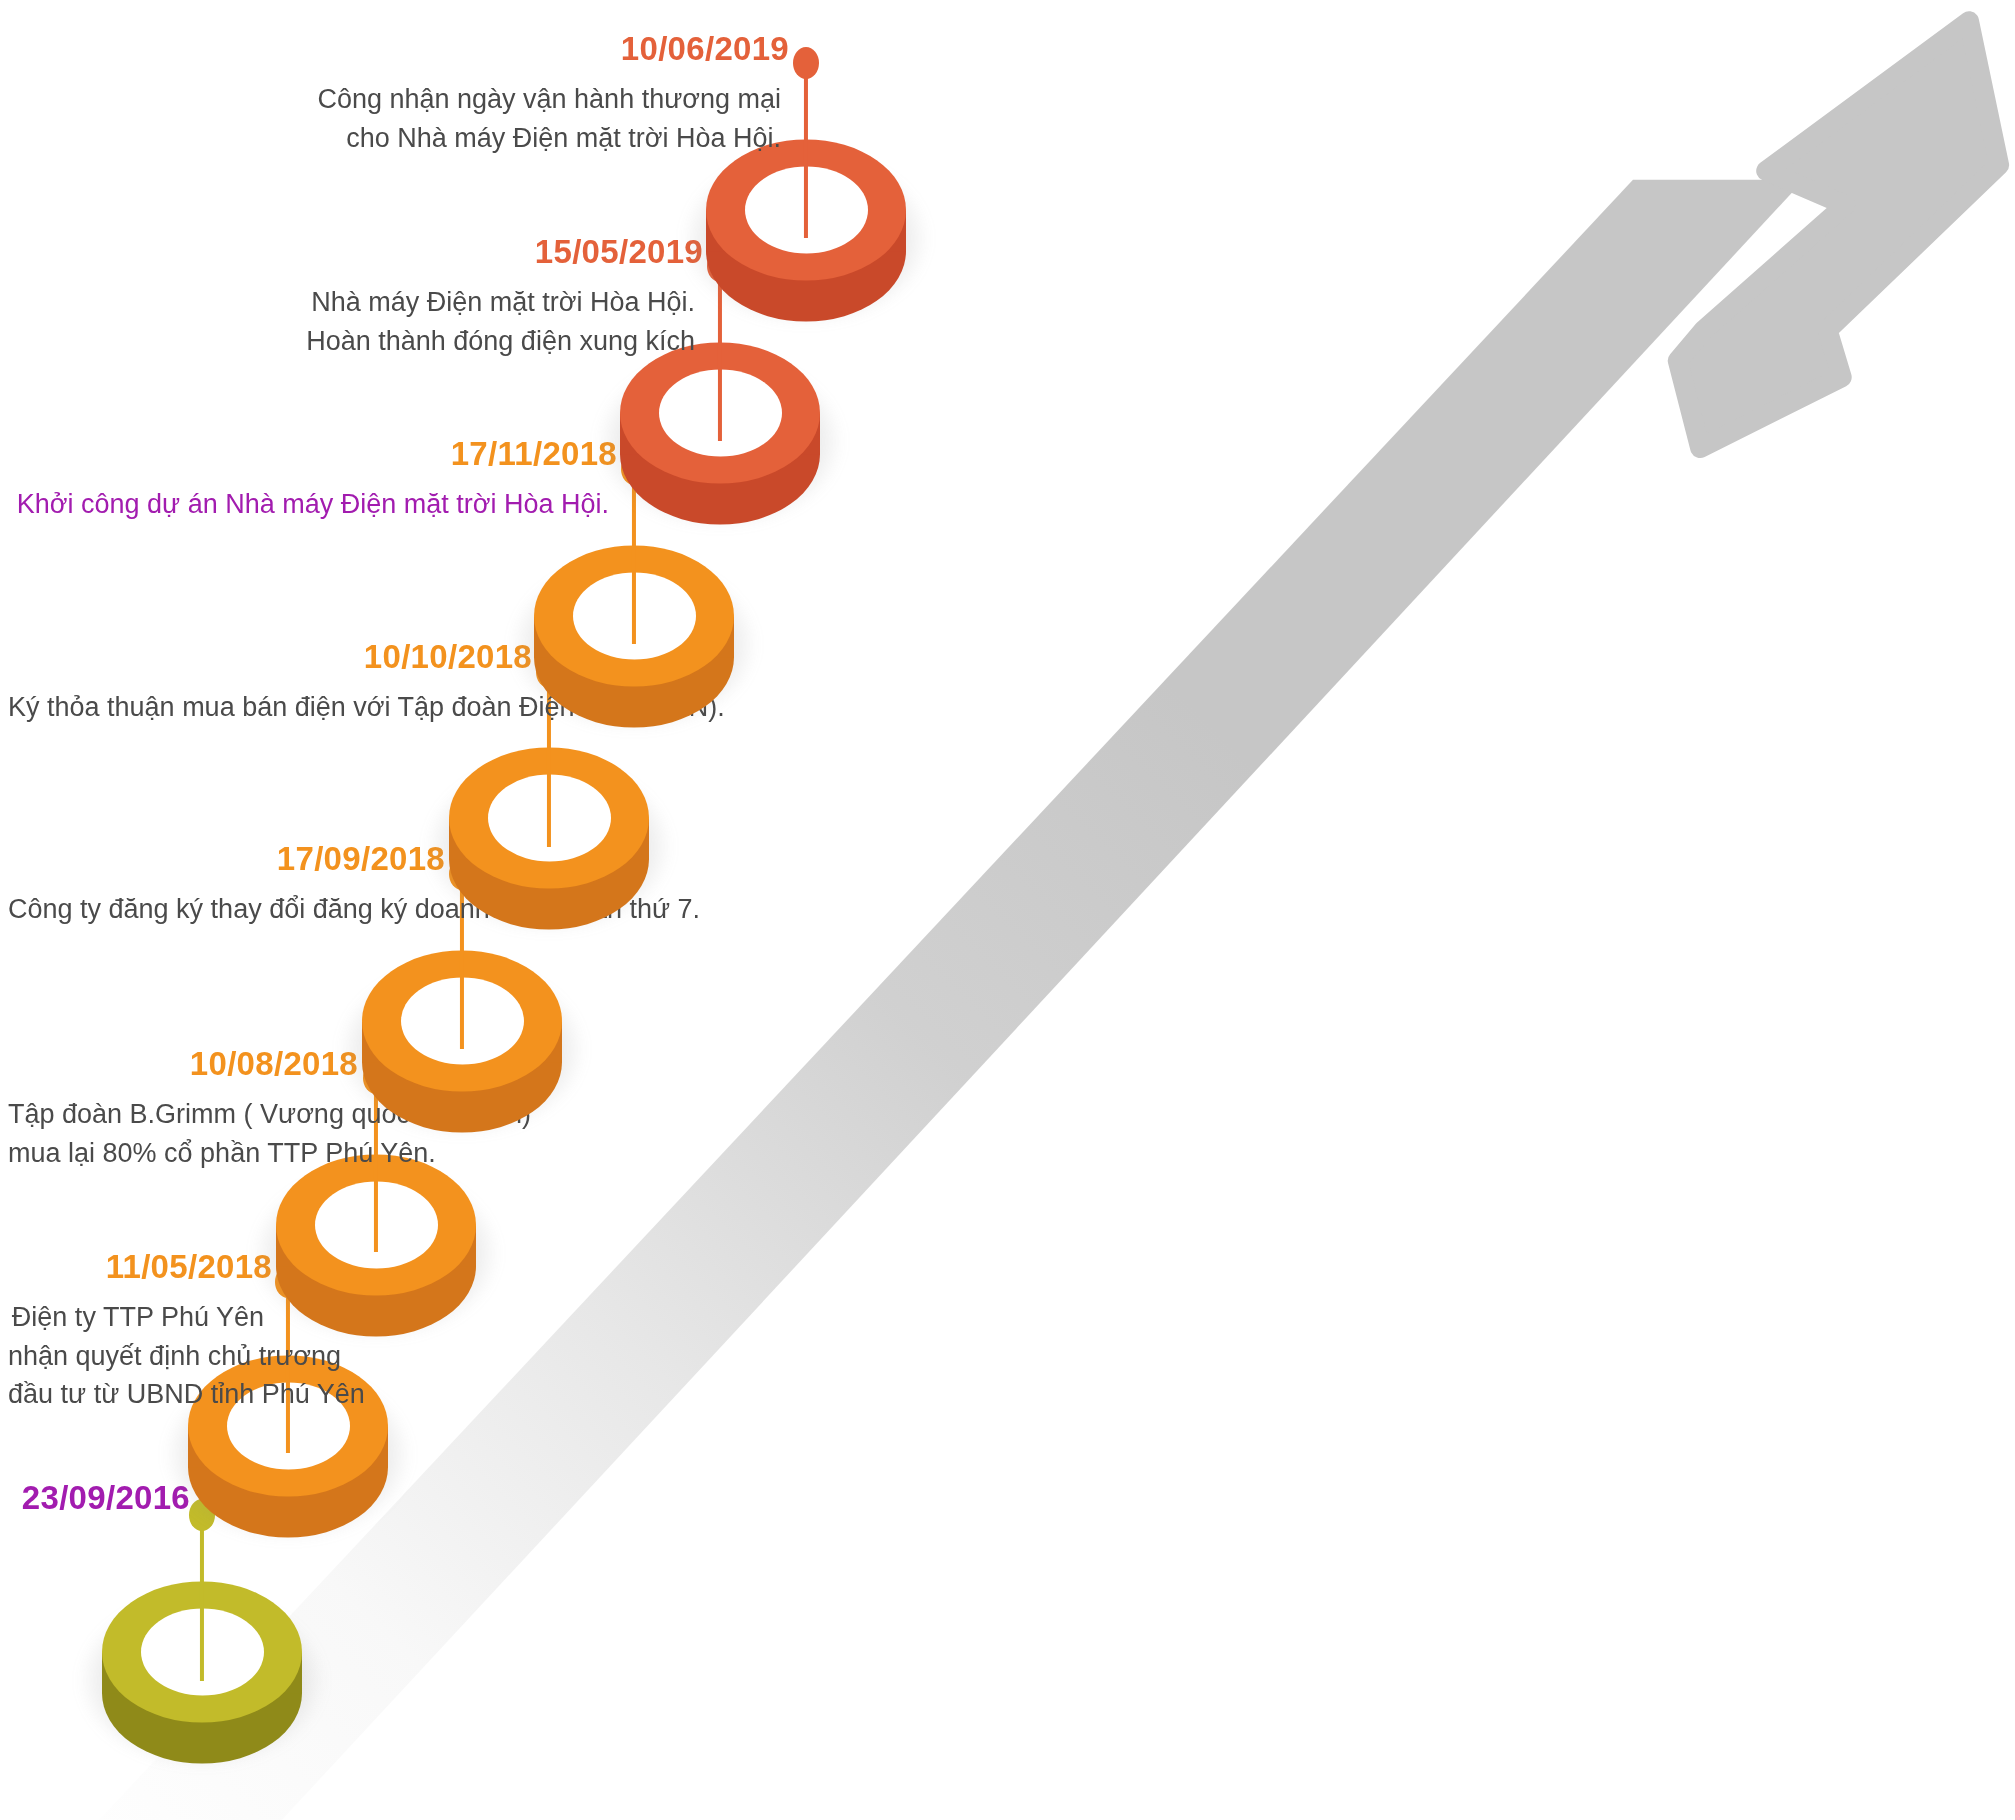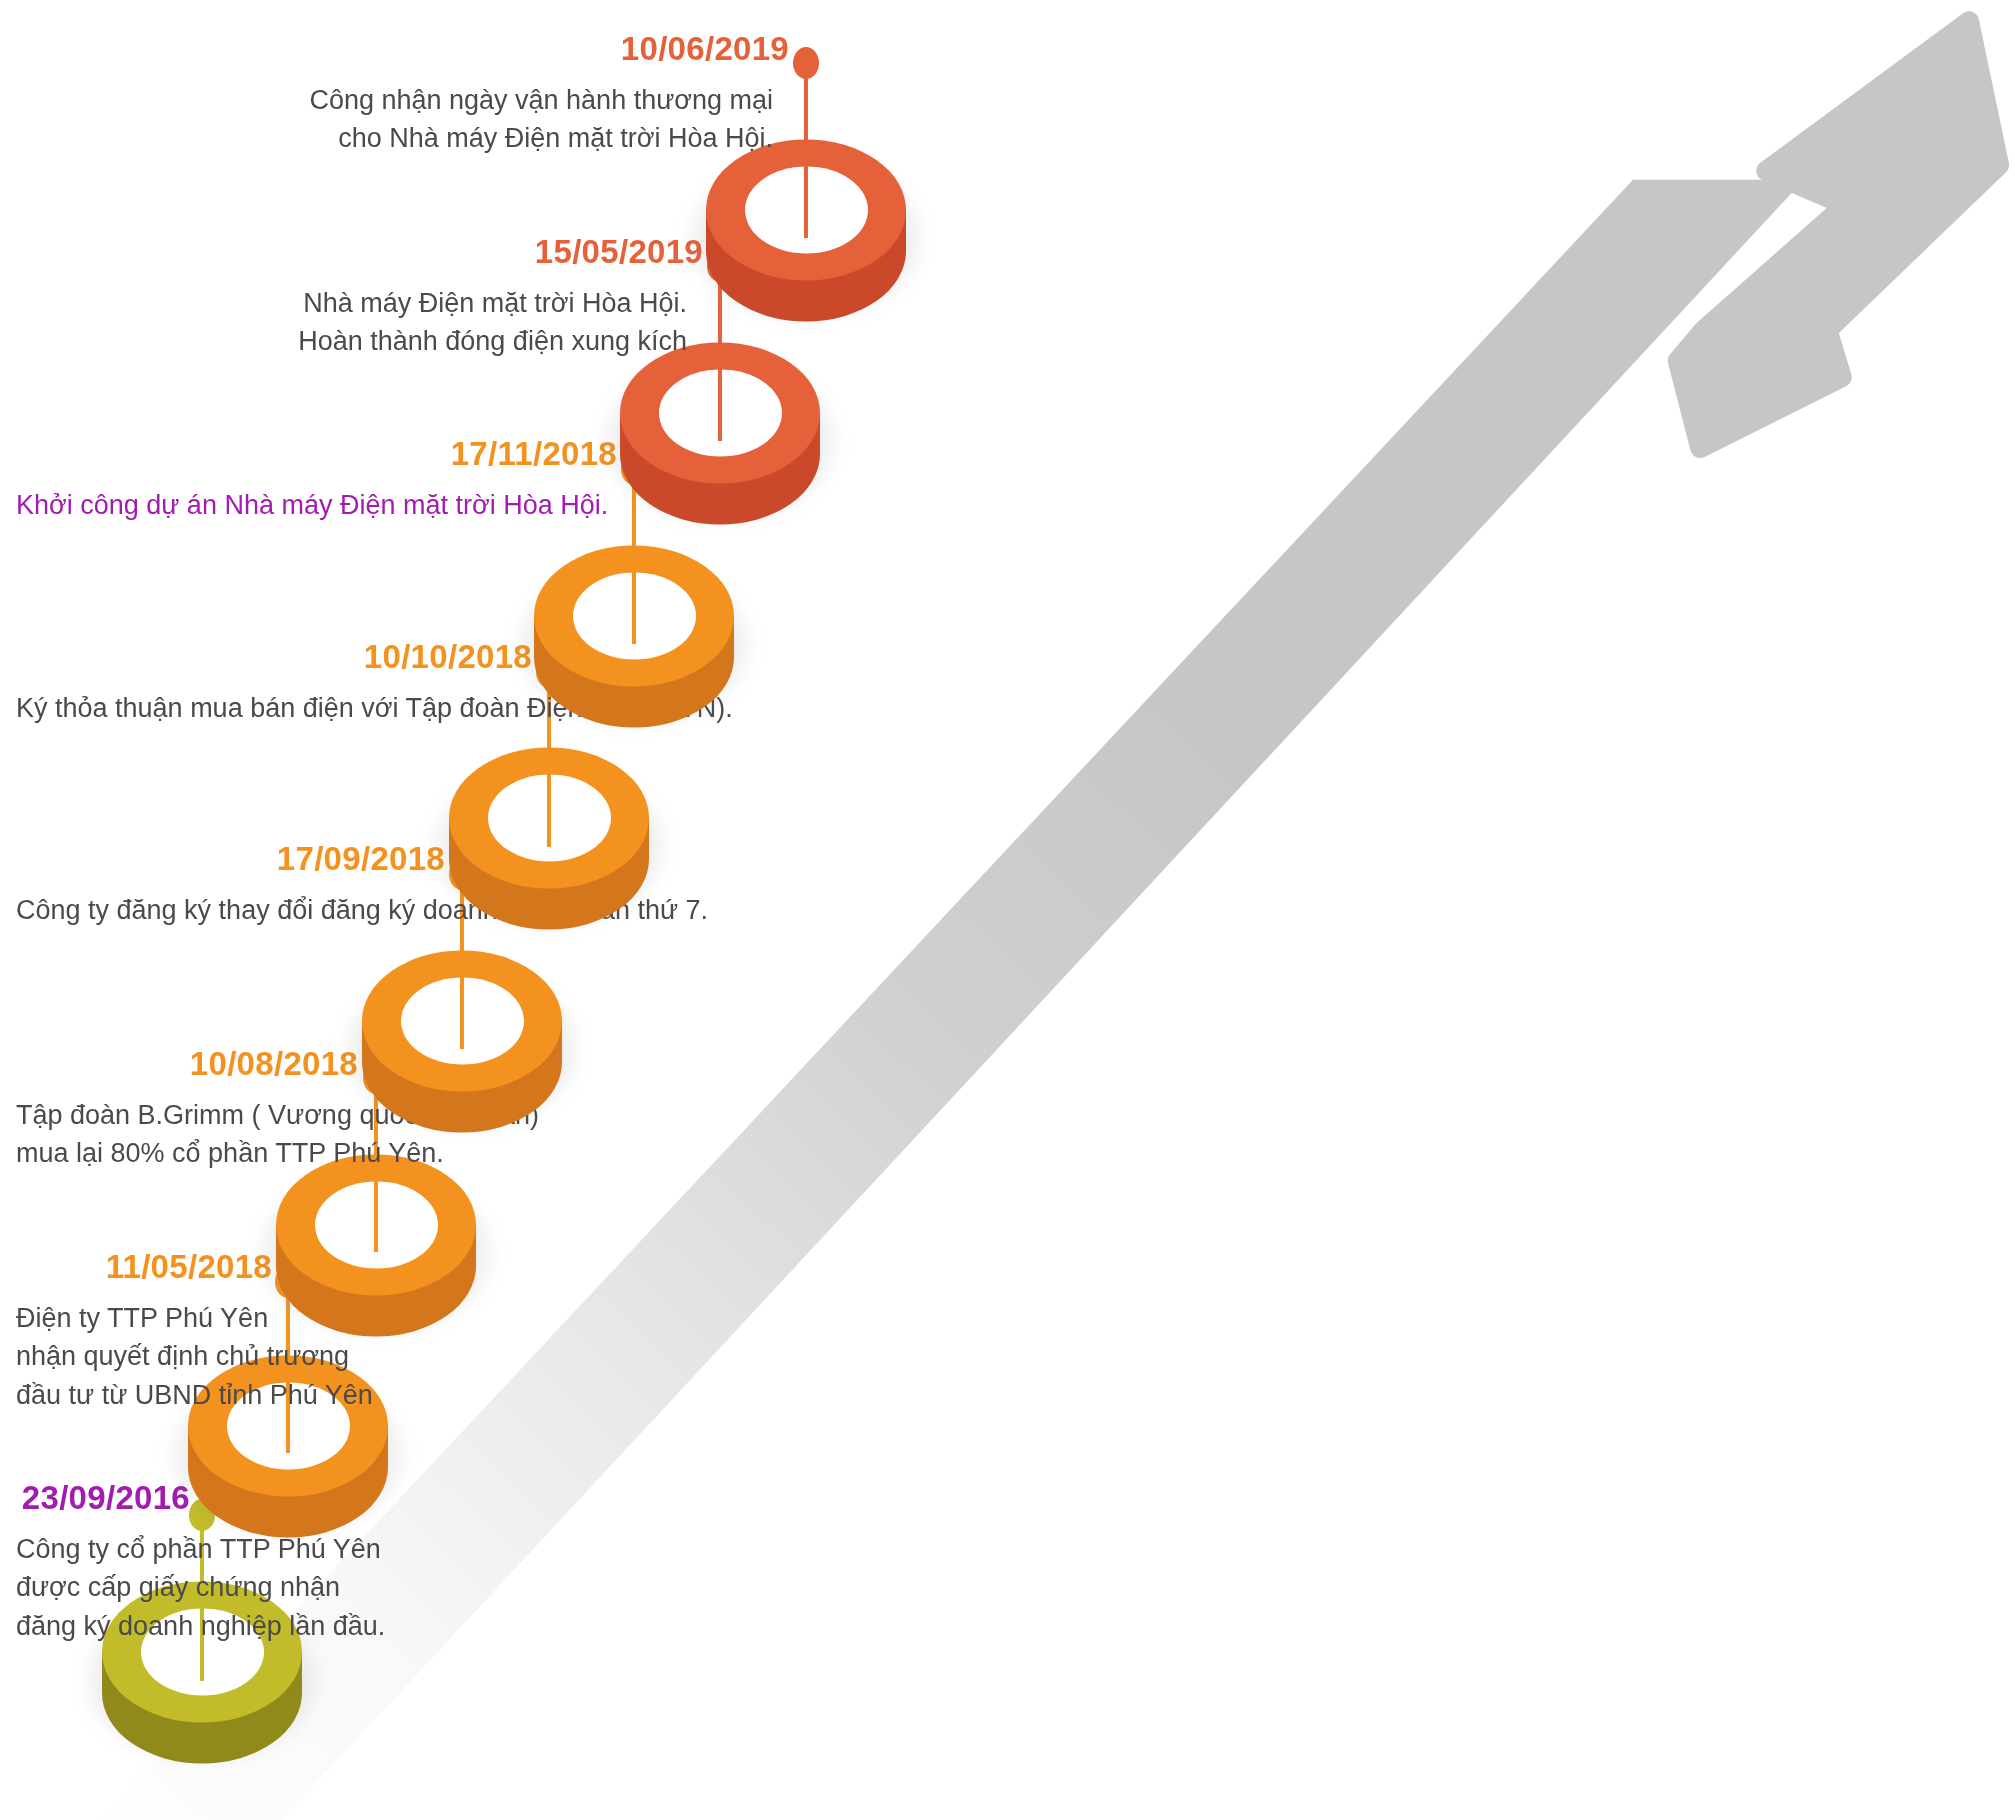--- a/index.html
+++ b/index.html
@@ -84,21 +84,21 @@
     font-size:33px;
     letter-spacing:0.3px;
     line-height:1.0;
     margin:0 0 15.3px 0;
   }
   .label .desc{
     font-size:27px;
     line-height:1.42;
     color:#4a4a4a;
     font-weight:400;
-    margin:16px;
+    margin:8px;
   }
   .label .desc div{white-space:nowrap;}
 </style>
 </head>
 <body>
 
 <div id="stage">
 
   <svg id="arrow-layer" viewBox="0 0 3418 3088" preserveAspectRatio="none" xmlns="http://www.w3.org/2000/svg">
     <defs>
@@ -134,25 +134,20 @@
           <div style="position: absolute; left: 0px; top: 71px; width: 200px; height: 41px; background: rgb(143, 138, 25);"></div>
           <div class="topface" style="width: 200px; height: 141px; background: rgb(194, 187, 42);"></div>
           <div class="hole" style="width: 123px; height: 87px; left: 39px; top: 27px;"></div>
         </div>
         <div class="pin" style="left: 202px; top: 1499px; width: 26px; height: 183px;">
           <div class="stem" style="top: 15.3px; height: 167px; background: rgb(194, 187, 42);"></div>
           <div class="head" style="background: rgb(194, 187, 42);"></div>
         </div>
         <div class="label" style="right: auto; left: 0px; top: 1481px; width: 190px;">
           <div class="date" style="color: #a21caf;">23/09/2016</div>
-          <div class="desc" style="color: rgb(74, 74, 74);">
-            <div>Công ty cổ phần TTP Phú Yên</div>
-            <div>được cấp giấy chứng nhận</div>
-            <div>đăng ký doanh nghiệp lần đầu.</div>
-          </div>
         </div>
       </div>
       <div class="milestone">
         <div class="disc" style="left: 288px; top: 1447px; width: 200px; height: 183px;">
           <div class="drop" style="width: 245px; height: 173px;"></div>
           <div class="side" style="top: 41px; width: 200px; height: 141px; background: rgb(212, 118, 27);"></div>
           <div style="position: absolute; left: 0px; top: 71px; width: 200px; height: 41px; background: rgb(212, 118, 27);"></div>
           <div class="topface" style="width: 200px; height: 141px; background: rgb(243, 146, 30);"></div>
           <div class="hole" style="width: 123px; height: 87px; left: 39px; top: 27px;"></div>
         </div>

